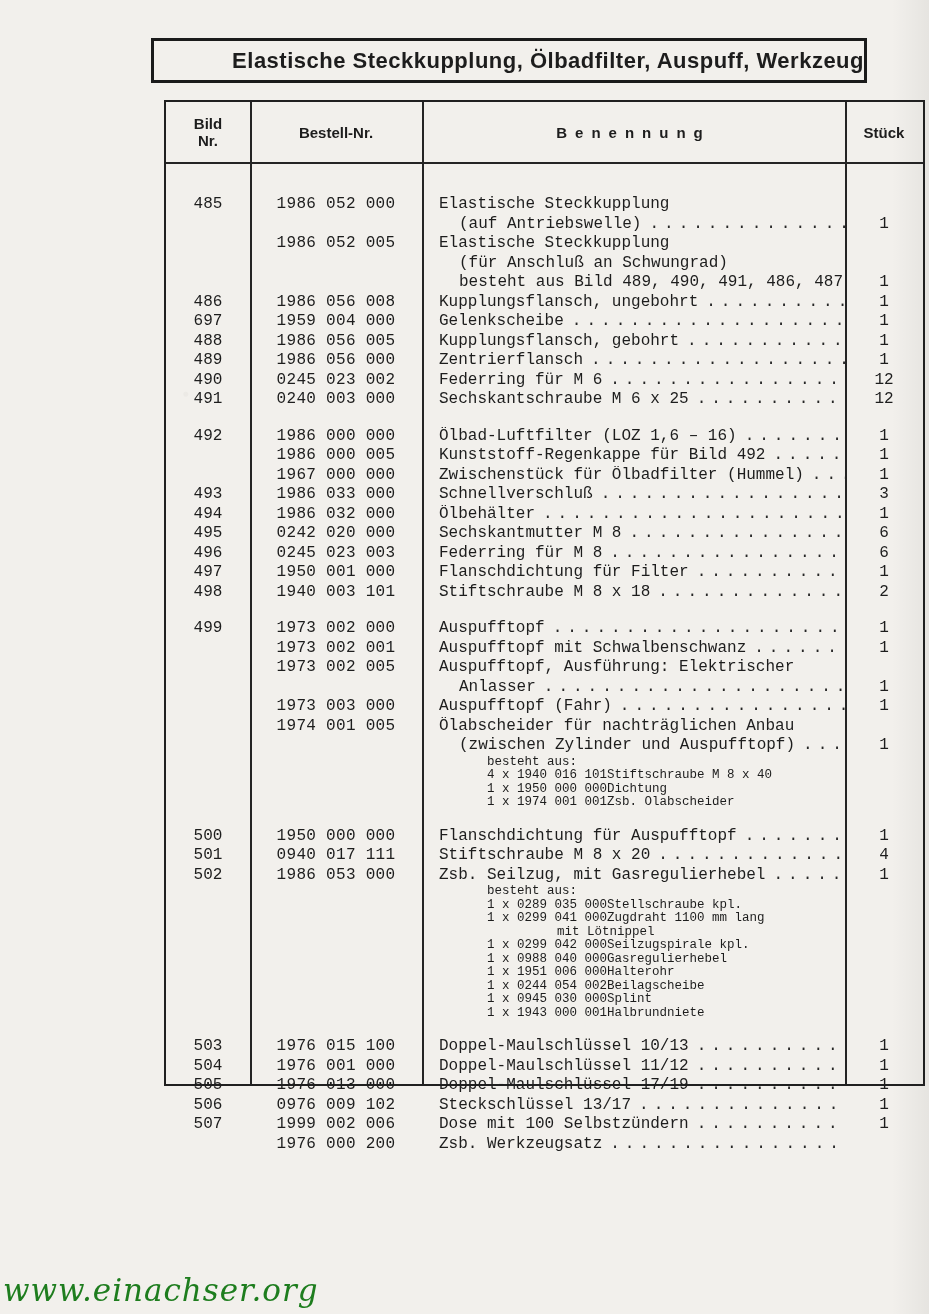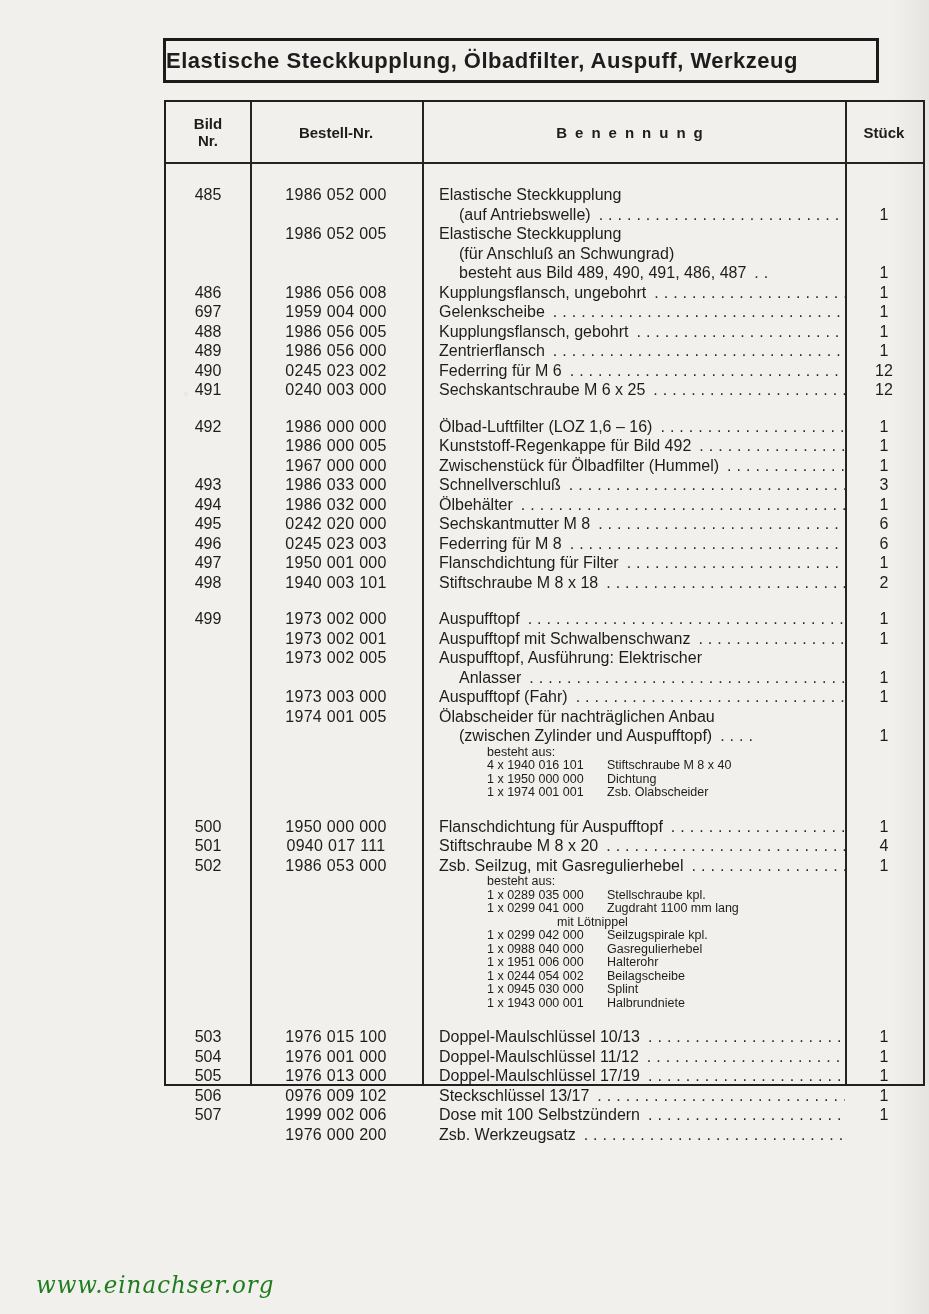--- a/index.html
+++ b/index.html
@@ -18,23 +18,23 @@
   .page{
     position:relative;width:929px;height:1314px;
     background:
       radial-gradient(circle at 20% 30%, rgba(120,115,105,0.05) 0 2px, transparent 3px),
       radial-gradient(circle at 70% 60%, rgba(120,115,105,0.04) 0 2px, transparent 3px),
       linear-gradient(to right, rgba(0,0,0,0) 96%, rgba(0,0,0,0.05)),
       var(--paper);
   }
   
   .title-box{
-    position:absolute;left:163px;top:38px;width:716px;height:45px;
+    position:absolute;left:151px;top:38px;width:716px;height:45px;
     border:3px solid #1b1b1b;
-    display:flex;align-items:center;justify-content:flex-start;
+    display:flex;align-items:center;justify-content:flex-end;
   }
   .title-box .t{
     font-weight:bold;font-size:22px;letter-spacing:0.5px;
   }
   
   .parts-table{
     position:absolute;left:164px;top:100px;width:761px;height:986px;
     border:2px solid #202020;
   }
   .vline{position:absolute;top:0;bottom:0;width:2px;background:#242424;}
@@ -44,21 +44,21 @@
   .thead{
     display:flex;height:62px;border-bottom:2px solid #242424;
     align-items:center;font-weight:bold;font-size:15px;
   }
   .thead .hc{text-align:center;line-height:17px;}
   .hc.h-bild{width:84px;}
   .hc.h-bestell{width:172px;}
   .hc.h-ben{width:423px;letter-spacing:8px;}
   .hc.h-stk{width:78px;font-size:15px;}
   .tbody{
-    height:1105px;padding-top:21px;overflow:hidden;position:relative;
+    height:1105px;padding-top:31px;overflow:hidden;position:relative;font-family:Liberation Mono, monospace;
   }
   .section{margin-top:0;}
   .section + .section{margin-top:17px;}
   .row{
     display:flex;line-height:19.5px;font-size:16px;white-space:nowrap;
   }
   .row .c-bild{width:84px;text-align:center;flex:none;}
   .row .c-bestell{width:172px;text-align:center;flex:none;letter-spacing:0.3px;}
   .row .c-ben{width:423px;flex:none;display:flex;padding-left:17px;overflow:hidden;}
   .row .c-stk{width:78px;text-align:center;flex:none;}
@@ -70,24 +70,23 @@
   .row.ind1 .c-ben{padding-left:37px;}
   .row.ind2 .c-ben{padding-left:65px;}
   .row.ind3 .c-ben{padding-left:135px;}
   .row.small{font-size:12.5px;line-height:13.5px;}
   .row.small-start{margin-top:0;}
   .row.small .pre{display:inline-block;min-width:120px;flex:none;}
   
   .watermark{
     position:absolute;left:3px;top:1272px;
     font-family:"DejaVu Serif",serif;font-style:italic;
-    font-size:23px;letter-spacing:1px;
+    font-size:31px;letter-spacing:1px;
     color:var(--green);
     transform:scaleY(1.02);
-    margin-left:33px;
   }
   .page-number{
     position:absolute;left:911px;top:1280px;font-size:13px;color:#3a3a3a;margin-left:27px;
   }
 </style>
 </head>
 <body>
 
 <div class="page">
 

